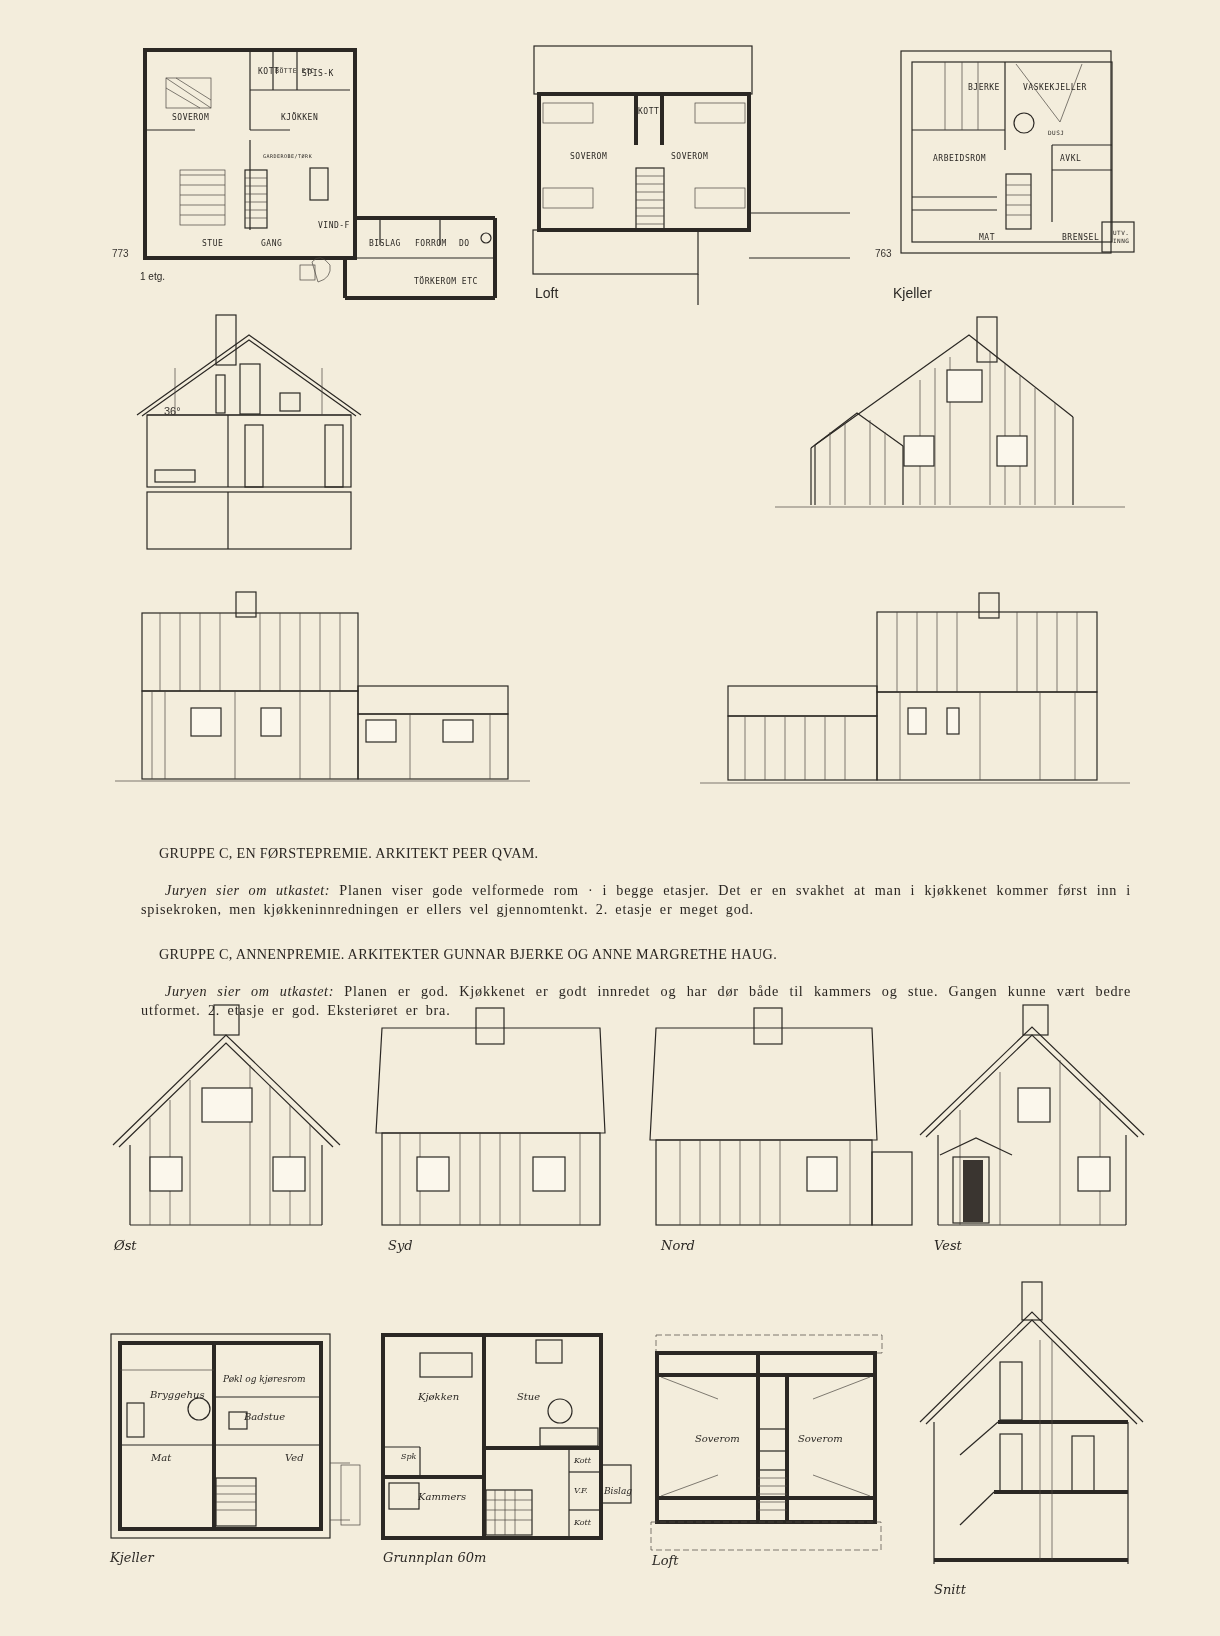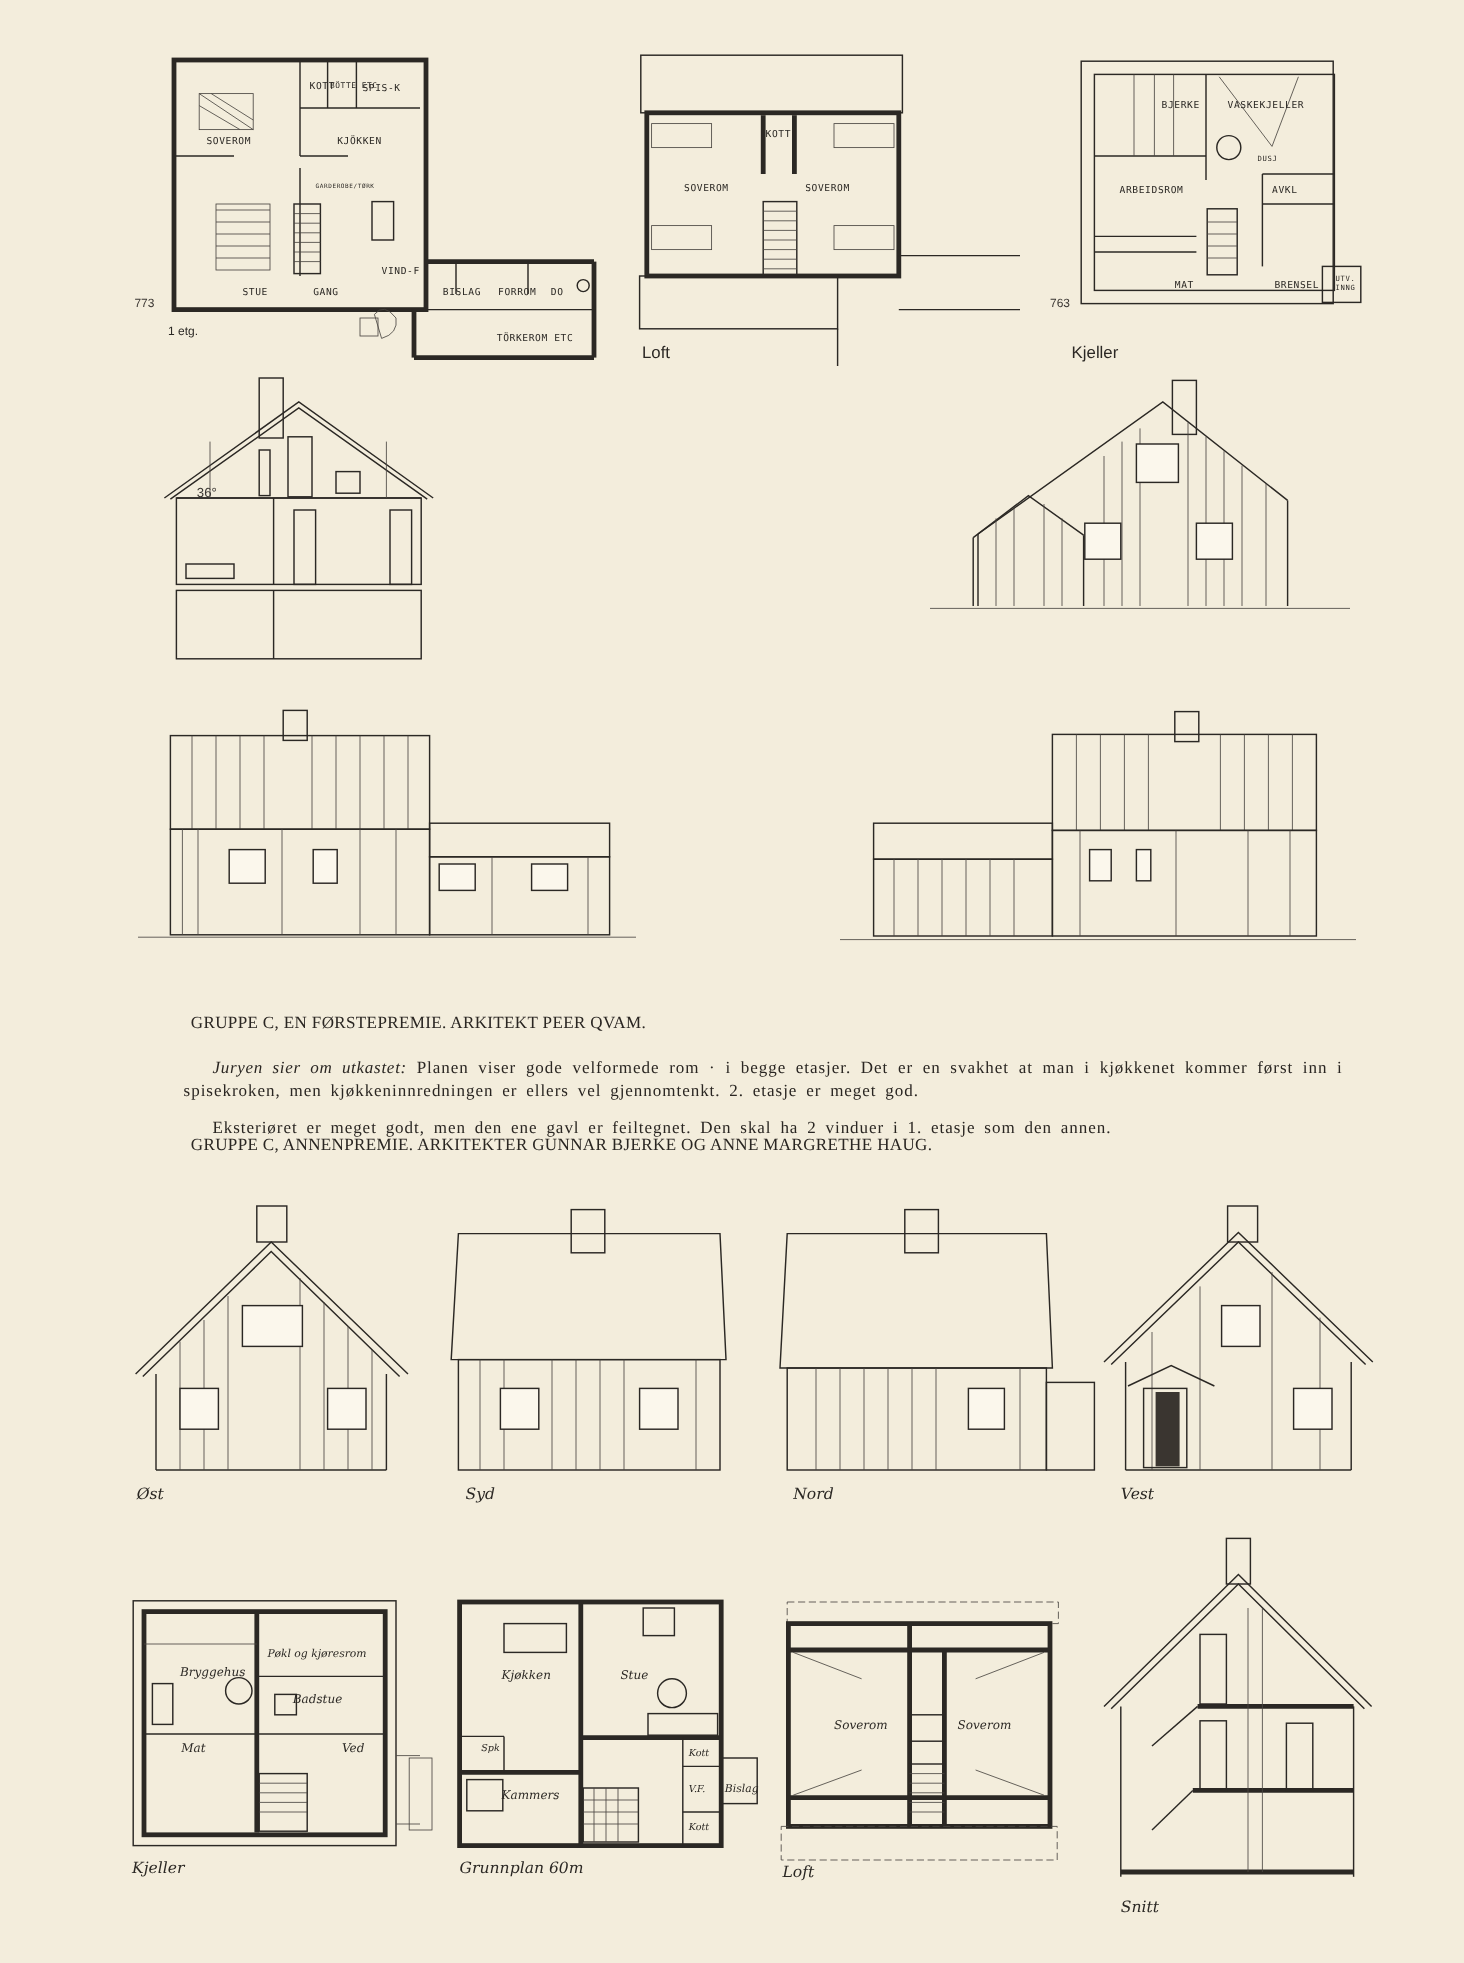--- a/index.html
+++ b/index.html
@@ -9,21 +9,21 @@
   svg .w{stroke:#2b2824;fill:none;stroke-width:1.2;}
   svg .wt{stroke:#2b2824;fill:none;stroke-width:4;}
   svg .th{stroke:#4a4641;fill:none;stroke-width:0.7;}
   svg .fill{fill:#fbf7ec;stroke:#2b2824;stroke-width:1.2;}
   .plan-lbl{font-family:"DejaVu Sans Mono","Liberation Mono",monospace;font-size:8px;letter-spacing:0.5px;color:#2b2824;position:absolute;white-space:nowrap;}
   .script{font-family:"DejaVu Serif",serif;font-style:italic;font-size:13px;position:absolute;white-space:nowrap;color:#2b2824;}
   .script-sm{font-family:"DejaVu Serif",serif;font-style:italic;font-size:10px;position:absolute;white-space:nowrap;color:#2b2824;}
   .num{font-family:Liberation Sans, sans-serif;font-size:10px;position:absolute;color:#3a3632;}
   .text-block{position:absolute;left:141px;width:990px;font-size:14.2px;line-height:19px;}
   .heading{letter-spacing:0.3px;margin:18px;font-weight:normal;}
-  .para{margin:12px;text-indent:24px;text-align:justify;}
+  .para{margin:0;text-indent:24px;text-align:justify;}
   .jury{font-style:italic;letter-spacing:0.6px;}
   .spaced{letter-spacing:0.8px;word-spacing:3px;}
 </style>
 </head>
 <body>
 
 <div>
   <svg width="1220" height="1636" style="left:0;top:0">
     <rect x="145" y="50" width="210" height="208" class="wt"></rect>
     <line x1="145" y1="130" x2="195" y2="130" class="w"></line>
@@ -262,25 +262,25 @@
       <line x1="1040" y1="692" x2="1040" y2="780"></line>
         <line x1="1075" y1="692" x2="1075" y2="780"></line>
     </g>
     <line x1="700" y1="783" x2="1130" y2="783" class="th"></line>
   </svg>
 </div>
 
 <div class="text-block" style="top:826px">
   <p class="heading">GRUPPE C, EN FØRSTEPREMIE. ARKITEKT PEER QVAM.</p>
   <p class="para spaced"><span class="jury">Juryen sier om utkastet:</span> <span>Planen viser gode velformede rom · i begge etasjer. Det er en svakhet at man i kjøkkenet kommer først inn i spisekroken, men kjøkkeninnredningen er ellers vel gjennomtenkt. 2. etasje er meget god.</span></p>
-  <p class="para spaced">Eksteriøret er meget godt, men den ene gavl er feiltegnet. Den skal ha 2 vinduer i 1. etasje som den annen.</p>
 </div>
 
 <div class="text-block" style="top:927px">
   <p class="heading">GRUPPE C, ANNENPREMIE. ARKITEKTER GUNNAR BJERKE OG ANNE MARGRETHE HAUG.</p>
+  <p class="para spaced"><span class="jury">Juryen sier om utkastet:</span> <span>Planen er god. Kjøkkenet er godt innredet og har dør både til kammers og stue. Gangen kunne vært bedre utformet. 2. etasje er god. Eksteriøret er bra.</span></p>
 </div>
 
 <div>
   <svg width="1220" height="1636" style="left:0;top:0">
 
     <g>
       <rect x="214" y="1005" width="25" height="30" class="w"></rect>
       <polyline points="113,1145 226,1035 340,1145" class="w"></polyline>
       <polyline points="119,1147 226,1043 333,1147" class="w"></polyline>
       <line x1="130" y1="1145" x2="130" y2="1225" class="w"></line>

